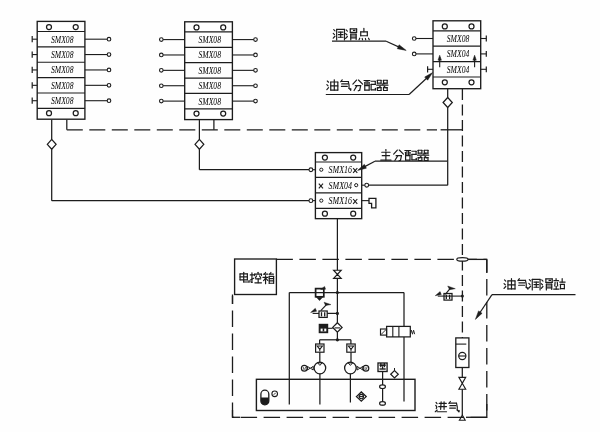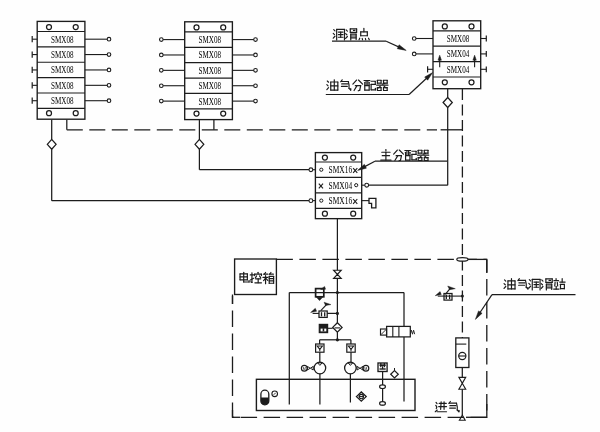--- a/index.html
+++ b/index.html
@@ -1,15 +1,15 @@
 <!DOCTYPE html>
 <html><head><meta charset="utf-8">
 <style>
 html,body{margin:0;padding:0;background:#ffffff;}
-#cv{position:relative;width:600px;height:432px;background:#fefefe;overflow:hidden;}
+#cv{position:relative;width:600px;height:432px;background:#fefefe;overflow:hidden;font-style:italic;}
 </style></head>
 <body>
 <div id="cv">
 <svg width="600" height="432" viewBox="0 0 600 432">
 <rect x="37.2" y="21.4" width="47.7" height="97.8" fill="none" stroke="#1c1c1c" stroke-width="1.35"></rect>
 <line x1="37.2" y1="31.5" x2="84.9" y2="31.5" stroke="#1c1c1c" stroke-width="1.2"></line>
 <line x1="37.2" y1="108.39999999999999" x2="84.9" y2="108.39999999999999" stroke="#1c1c1c" stroke-width="1.2"></line>
 <line x1="37.2" y1="46.88" x2="84.9" y2="46.88" stroke="#1c1c1c" stroke-width="1.2"></line>
 <line x1="37.2" y1="62.260000000000005" x2="84.9" y2="62.260000000000005" stroke="#1c1c1c" stroke-width="1.2"></line>
 <line x1="37.2" y1="77.64" x2="84.9" y2="77.64" stroke="#1c1c1c" stroke-width="1.2"></line>

